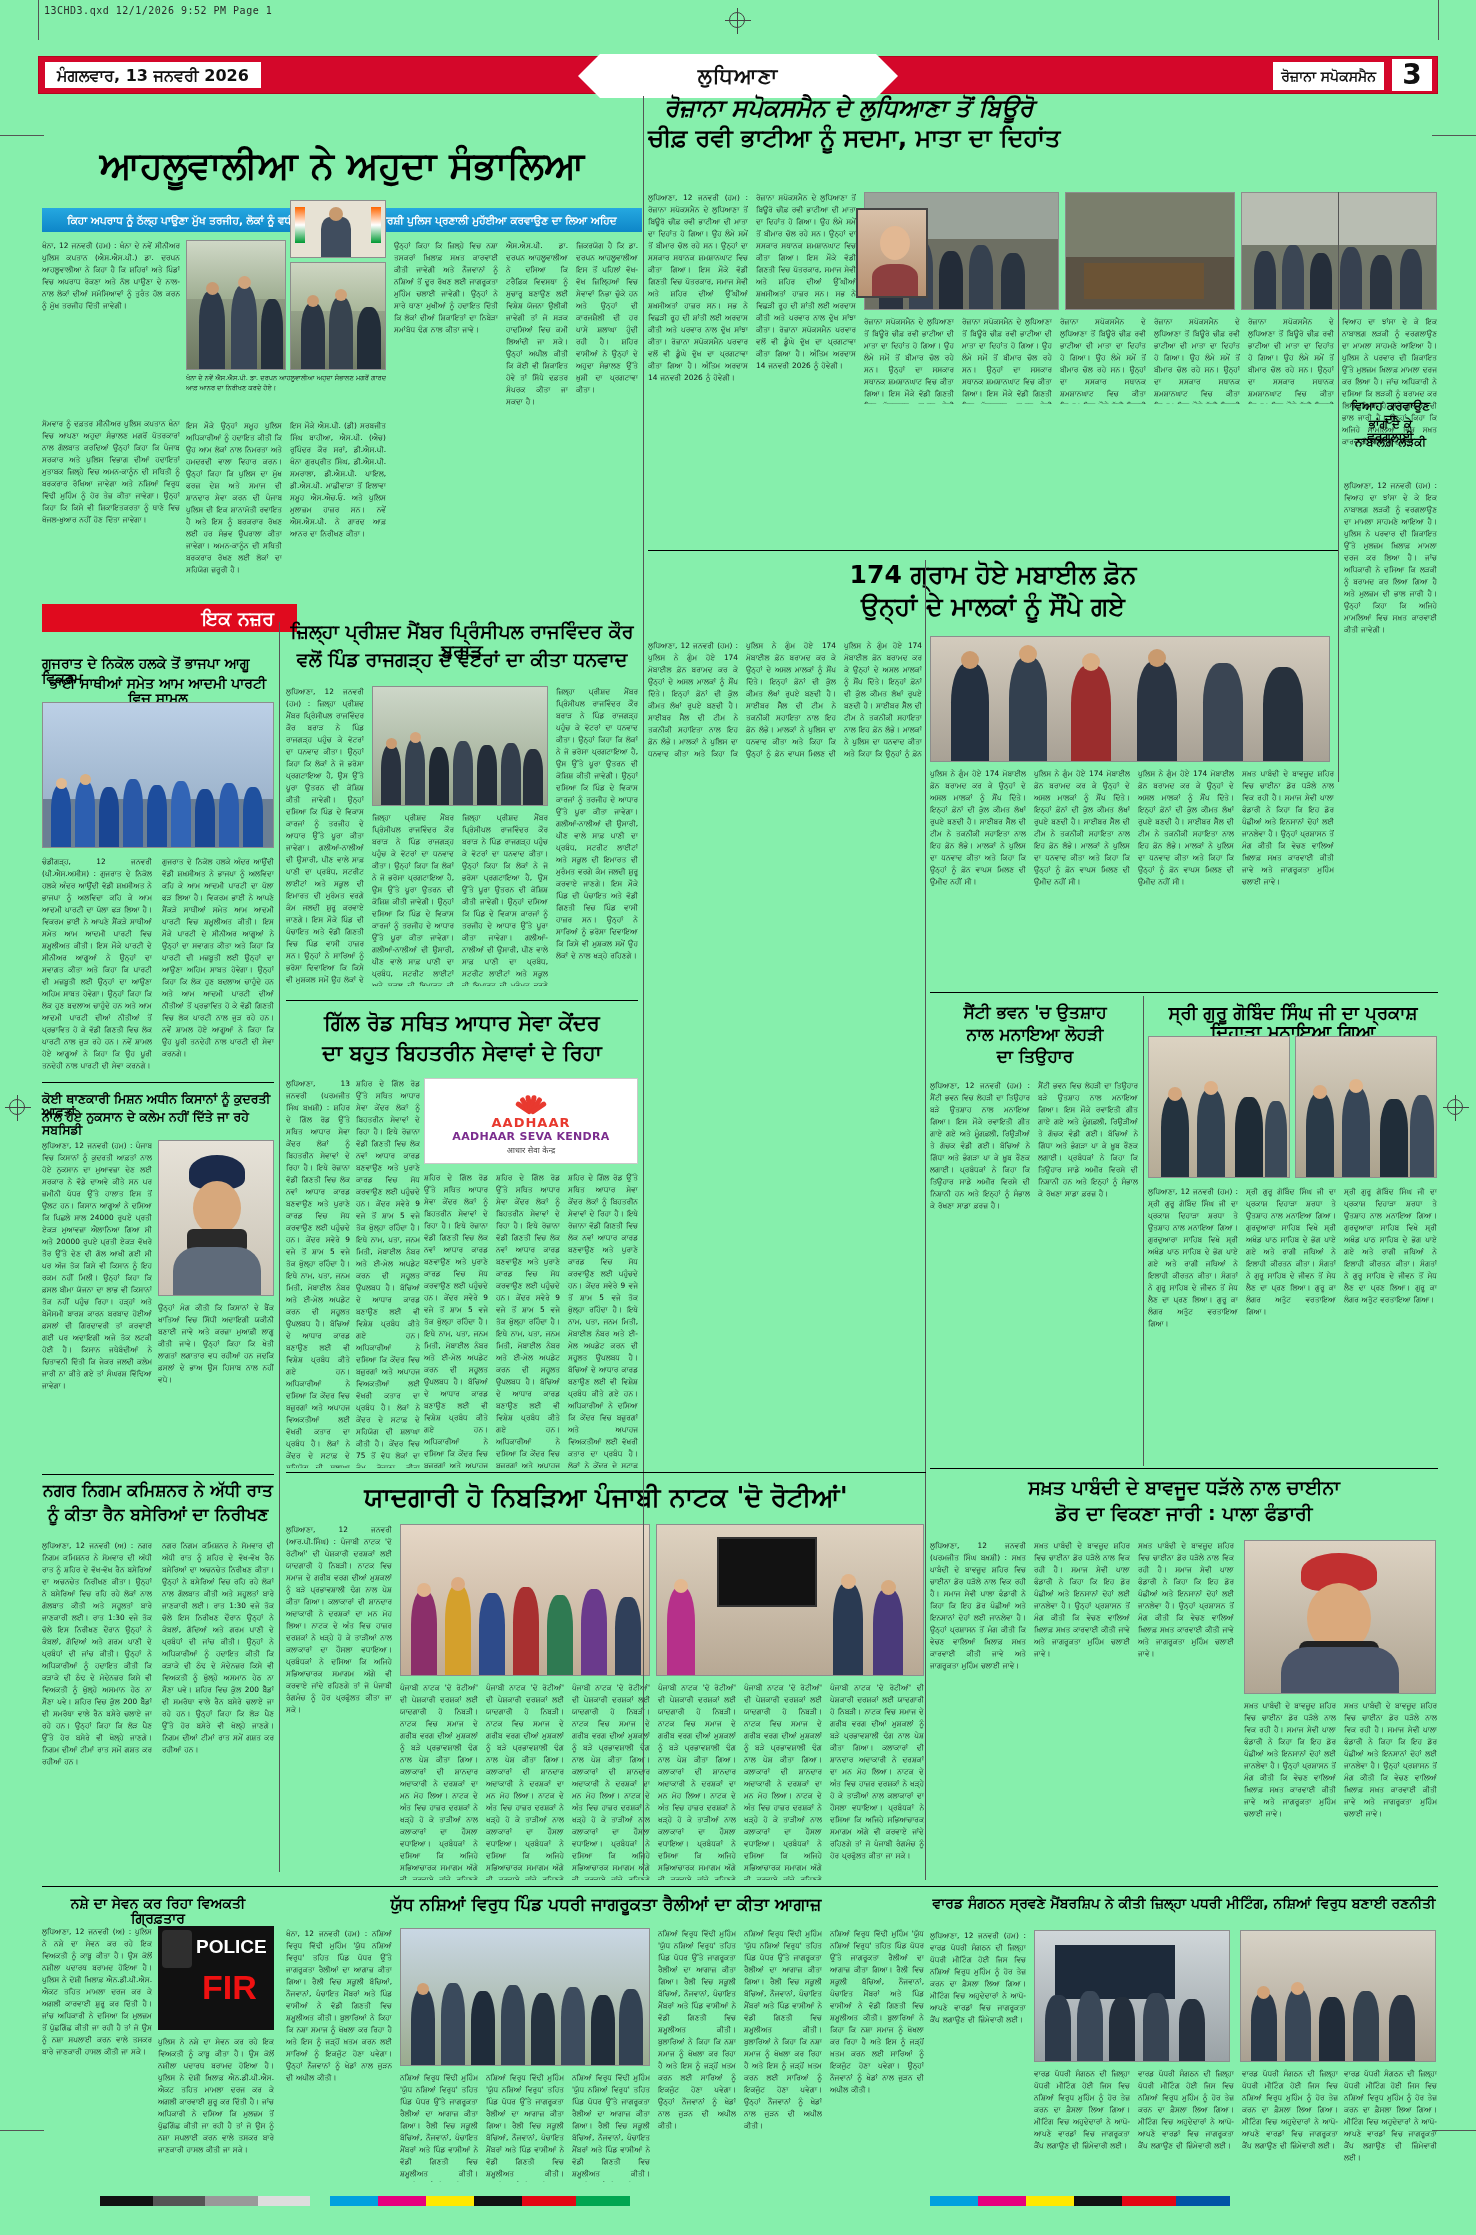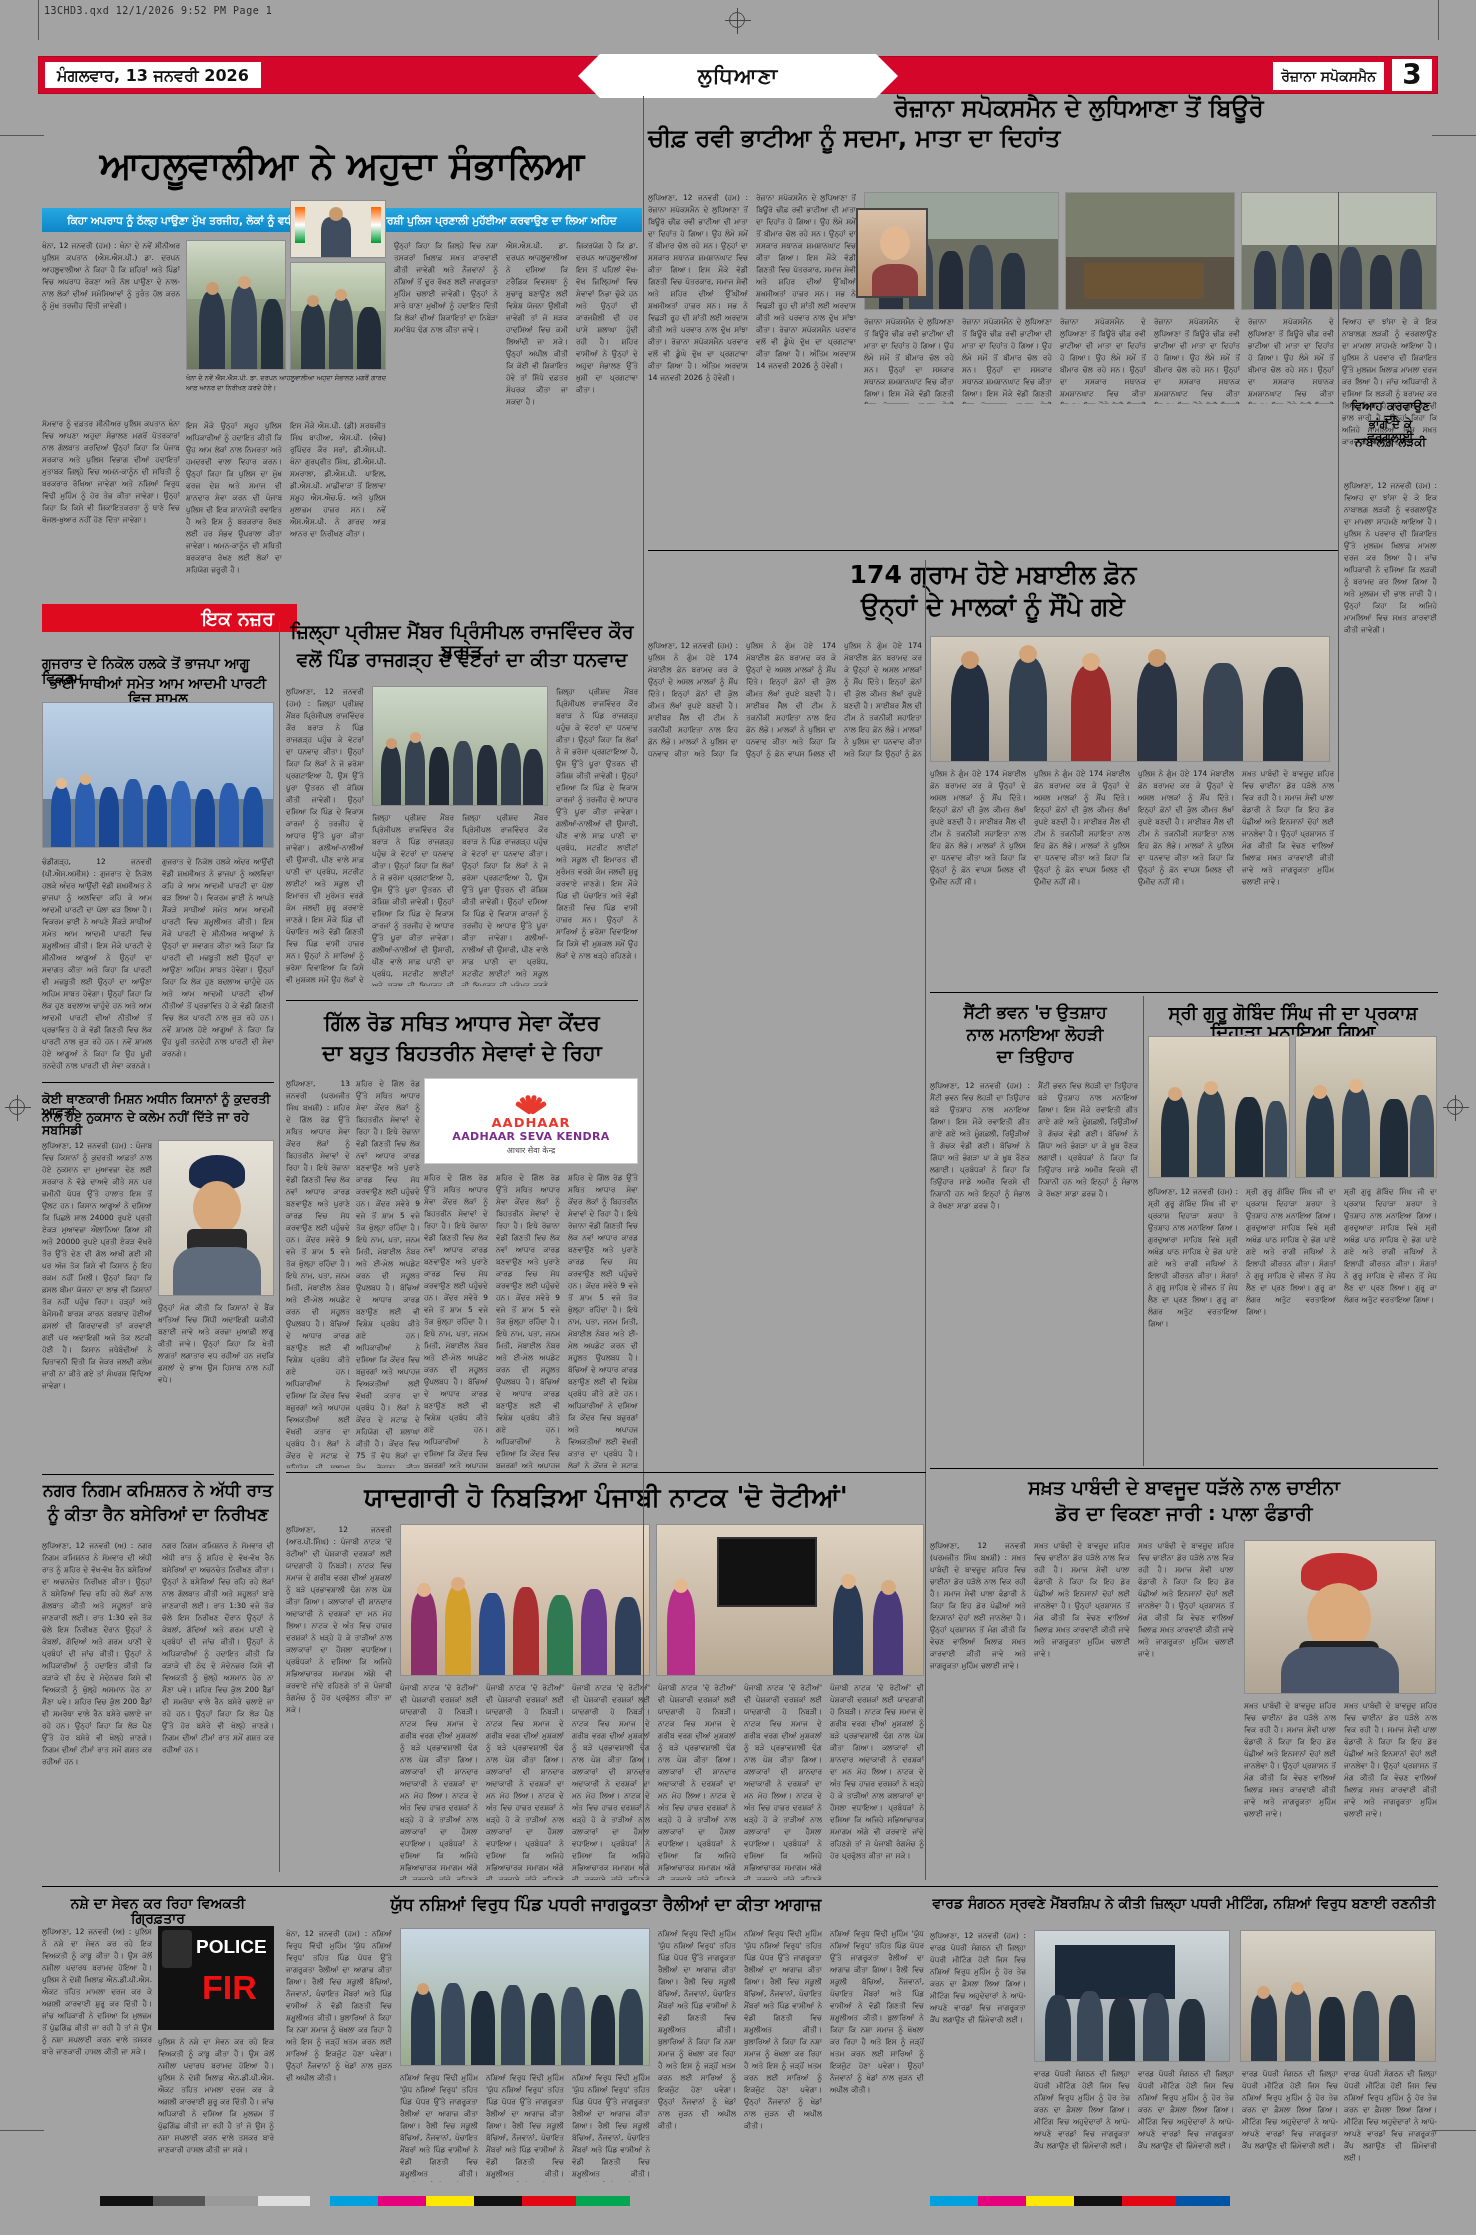--- a/index.html
+++ b/index.html
@@ -1,17 +1,17 @@
 <!DOCTYPE html>
 <html><head>
 <meta charset="utf-8">
 <style>
   html,body{margin:0;padding:0;background:#8a8a8a;}
   body{font-family:"DejaVu Sans","Liberation Sans",sans-serif;}
-  #page{position:relative;width:1476px;height:2235px;background:#a3a3a3;overflow:hidden;}
+  #page{position:relative;width:1476px;height:2235px;background:#86efac;overflow:hidden;}
 
   
   .slug{position:absolute;left:44px;top:5px;font-family:"DejaVu Sans Mono","Liberation Mono",monospace;font-size:10px;color:#2a2a2a;letter-spacing:.5px;white-space:nowrap;}
 
   
   .crop-v{position:absolute;width:1px;background:#555;}
   .crop-h{position:absolute;height:1px;background:#555;}
   .regmark{position:absolute;width:26px;height:26px;}
   .regmark:before,.regmark:after{content:"";position:absolute;background:#444;}
   .regmark:before{left:12px;top:0;width:1px;height:26px;}
@@ -159,21 +159,21 @@
   <div class="col" style="left:394px;top:240px;width:104px;height:378px;">
     <span>ਉਨ੍ਹਾਂ ਕਿਹਾ ਕਿ ਜ਼ਿਲ੍ਹੇ ਵਿਚ ਨਸ਼ਾ ਤਸਕਰਾਂ ਖ਼ਿਲਾਫ਼ ਸਖ਼ਤ ਕਾਰਵਾਈ ਕੀਤੀ ਜਾਵੇਗੀ ਅਤੇ ਨੌਜਵਾਨਾਂ ਨੂੰ ਨਸ਼ਿਆਂ ਤੋਂ ਦੂਰ ਰੱਖਣ ਲਈ ਜਾਗਰੂਕਤਾ ਮੁਹਿੰਮ ਚਲਾਈ ਜਾਵੇਗੀ। ਉਨ੍ਹਾਂ ਨੇ ਸਾਰੇ ਥਾਣਾ ਮੁਖੀਆਂ ਨੂੰ ਹਦਾਇਤ ਦਿੱਤੀ ਕਿ ਲੋਕਾਂ ਦੀਆਂ ਸ਼ਿਕਾਇਤਾਂ ਦਾ ਨਿਬੇੜਾ ਸਮਾਂਬੱਧ ਢੰਗ ਨਾਲ ਕੀਤਾ ਜਾਵੇ।</span>
   </div>
   <div class="col" style="left:506px;top:240px;width:62px;height:378px;">
     <span>ਐਸ.ਐਸ.ਪੀ. ਡਾ. ਦਰਪਨ ਆਹਲੂਵਾਲੀਆ ਨੇ ਦਸਿਆ ਕਿ ਟਰੈਫ਼ਿਕ ਵਿਵਸਥਾ ਨੂੰ ਸੁਚਾਰੂ ਬਣਾਉਣ ਲਈ ਵਿਸ਼ੇਸ਼ ਯੋਜਨਾ ਉਲੀਕੀ ਜਾਵੇਗੀ ਤਾਂ ਜੋ ਸੜਕ ਹਾਦਸਿਆਂ ਵਿਚ ਕਮੀ ਲਿਆਂਦੀ ਜਾ ਸਕੇ। ਉਨ੍ਹਾਂ ਅਪੀਲ ਕੀਤੀ ਕਿ ਕੋਈ ਵੀ ਸ਼ਿਕਾਇਤ ਹੋਵੇ ਤਾਂ ਸਿੱਧੇ ਦਫ਼ਤਰ ਸੰਪਰਕ ਕੀਤਾ ਜਾ ਸਕਦਾ ਹੈ।</span>
   </div>
   <div class="col" style="left:576px;top:240px;width:62px;height:378px;">
     <span>ਜ਼ਿਕਰਯੋਗ ਹੈ ਕਿ ਡਾ. ਦਰਪਨ ਆਹਲੂਵਾਲੀਆ ਇਸ ਤੋਂ ਪਹਿਲਾਂ ਵੱਖ-ਵੱਖ ਜ਼ਿਲ੍ਹਿਆਂ ਵਿਚ ਸੇਵਾਵਾਂ ਨਿਭਾ ਚੁੱਕੇ ਹਨ ਅਤੇ ਉਨ੍ਹਾਂ ਦੀ ਕਾਰਜਸ਼ੈਲੀ ਦੀ ਹਰ ਪਾਸੇ ਸ਼ਲਾਘਾ ਹੁੰਦੀ ਰਹੀ ਹੈ। ਸ਼ਹਿਰ ਵਾਸੀਆਂ ਨੇ ਉਨ੍ਹਾਂ ਦੇ ਅਹੁਦਾ ਸੰਭਾਲਣ ਉੱਤੇ ਖ਼ੁਸ਼ੀ ਦਾ ਪ੍ਰਗਟਾਵਾ ਕੀਤਾ।</span>
   </div>
 
-  <div class="hl" style="left:684px;top:96px;width:790px;font-size:24px;text-align:center;">ਰੋਜ਼ਾਨਾ ਸਪੋਕਸਮੈਨ ਦੇ ਲੁਧਿਆਣਾ ਤੋਂ ਬਿਊਰੋ</div>
+  <div class="hl" style="left:664px;top:96px;width:790px;font-size:24px;text-align:left;font-style:italic;">ਰੋਜ਼ਾਨਾ ਸਪੋਕਸਮੈਨ ਦੇ ਲੁਧਿਆਣਾ ਤੋਂ ਬਿਊਰੋ</div>
   <div class="hl" style="left:648px;top:126px;width:790px;font-size:24px;text-align:left;">ਚੀਫ਼ ਰਵੀ ਭਾਟੀਆ ਨੂੰ ਸਦਮਾ, ਮਾਤਾ ਦਾ ਦਿਹਾਂਤ</div>
 
   <div class="col" style="left:648px;top:192px;width:100px;height:190px;">
     <b>ਲੁਧਿਆਣਾ, 12 ਜਨਵਰੀ (ਹਮ) :</b>
     <span>ਰੋਜ਼ਾਨਾ ਸਪੋਕਸਮੈਨ ਦੇ ਲੁਧਿਆਣਾ ਤੋਂ ਬਿਊਰੋ ਚੀਫ਼ ਰਵੀ ਭਾਟੀਆ ਦੀ ਮਾਤਾ ਦਾ ਦਿਹਾਂਤ ਹੋ ਗਿਆ। ਉਹ ਲੰਮੇ ਸਮੇਂ ਤੋਂ ਬੀਮਾਰ ਚੱਲ ਰਹੇ ਸਨ। ਉਨ੍ਹਾਂ ਦਾ ਸਸਕਾਰ ਸਥਾਨਕ ਸ਼ਮਸ਼ਾਨਘਾਟ ਵਿਚ ਕੀਤਾ ਗਿਆ। ਇਸ ਮੌਕੇ ਵੱਡੀ ਗਿਣਤੀ ਵਿਚ ਪੱਤਰਕਾਰ, ਸਮਾਜ ਸੇਵੀ ਅਤੇ ਸ਼ਹਿਰ ਦੀਆਂ ਉੱਘੀਆਂ ਸ਼ਖ਼ਸੀਅਤਾਂ ਹਾਜ਼ਰ ਸਨ। ਸਭ ਨੇ ਵਿਛੜੀ ਰੂਹ ਦੀ ਸ਼ਾਂਤੀ ਲਈ ਅਰਦਾਸ ਕੀਤੀ ਅਤੇ ਪਰਵਾਰ ਨਾਲ ਦੁੱਖ ਸਾਂਝਾ ਕੀਤਾ। ਰੋਜ਼ਾਨਾ ਸਪੋਕਸਮੈਨ ਪਰਵਾਰ ਵਲੋਂ ਵੀ ਡੂੰਘੇ ਦੁੱਖ ਦਾ ਪ੍ਰਗਟਾਵਾ ਕੀਤਾ ਗਿਆ ਹੈ। ਅੰਤਿਮ ਅਰਦਾਸ 14 ਜਨਵਰੀ 2026 ਨੂੰ ਹੋਵੇਗੀ।</span>
   </div>
   <div class="col" style="left:756px;top:192px;width:100px;height:190px;">
     <span>ਰੋਜ਼ਾਨਾ ਸਪੋਕਸਮੈਨ ਦੇ ਲੁਧਿਆਣਾ ਤੋਂ ਬਿਊਰੋ ਚੀਫ਼ ਰਵੀ ਭਾਟੀਆ ਦੀ ਮਾਤਾ ਦਾ ਦਿਹਾਂਤ ਹੋ ਗਿਆ। ਉਹ ਲੰਮੇ ਸਮੇਂ ਤੋਂ ਬੀਮਾਰ ਚੱਲ ਰਹੇ ਸਨ। ਉਨ੍ਹਾਂ ਦਾ ਸਸਕਾਰ ਸਥਾਨਕ ਸ਼ਮਸ਼ਾਨਘਾਟ ਵਿਚ ਕੀਤਾ ਗਿਆ। ਇਸ ਮੌਕੇ ਵੱਡੀ ਗਿਣਤੀ ਵਿਚ ਪੱਤਰਕਾਰ, ਸਮਾਜ ਸੇਵੀ ਅਤੇ ਸ਼ਹਿਰ ਦੀਆਂ ਉੱਘੀਆਂ ਸ਼ਖ਼ਸੀਅਤਾਂ ਹਾਜ਼ਰ ਸਨ। ਸਭ ਨੇ ਵਿਛੜੀ ਰੂਹ ਦੀ ਸ਼ਾਂਤੀ ਲਈ ਅਰਦਾਸ ਕੀਤੀ ਅਤੇ ਪਰਵਾਰ ਨਾਲ ਦੁੱਖ ਸਾਂਝਾ ਕੀਤਾ। ਰੋਜ਼ਾਨਾ ਸਪੋਕਸਮੈਨ ਪਰਵਾਰ ਵਲੋਂ ਵੀ ਡੂੰਘੇ ਦੁੱਖ ਦਾ ਪ੍ਰਗਟਾਵਾ ਕੀਤਾ ਗਿਆ ਹੈ। ਅੰਤਿਮ ਅਰਦਾਸ 14 ਜਨਵਰੀ 2026 ਨੂੰ ਹੋਵੇਗੀ।</span>
   </div>
 

